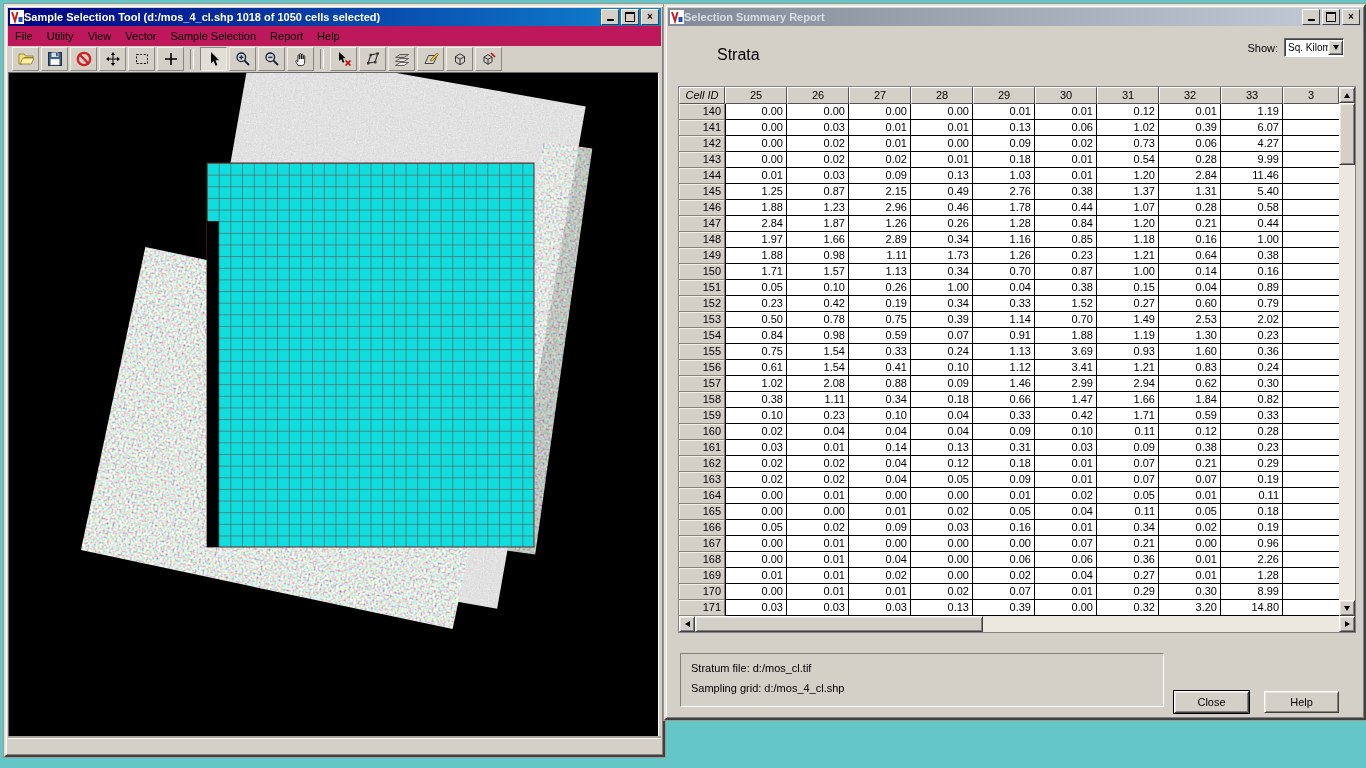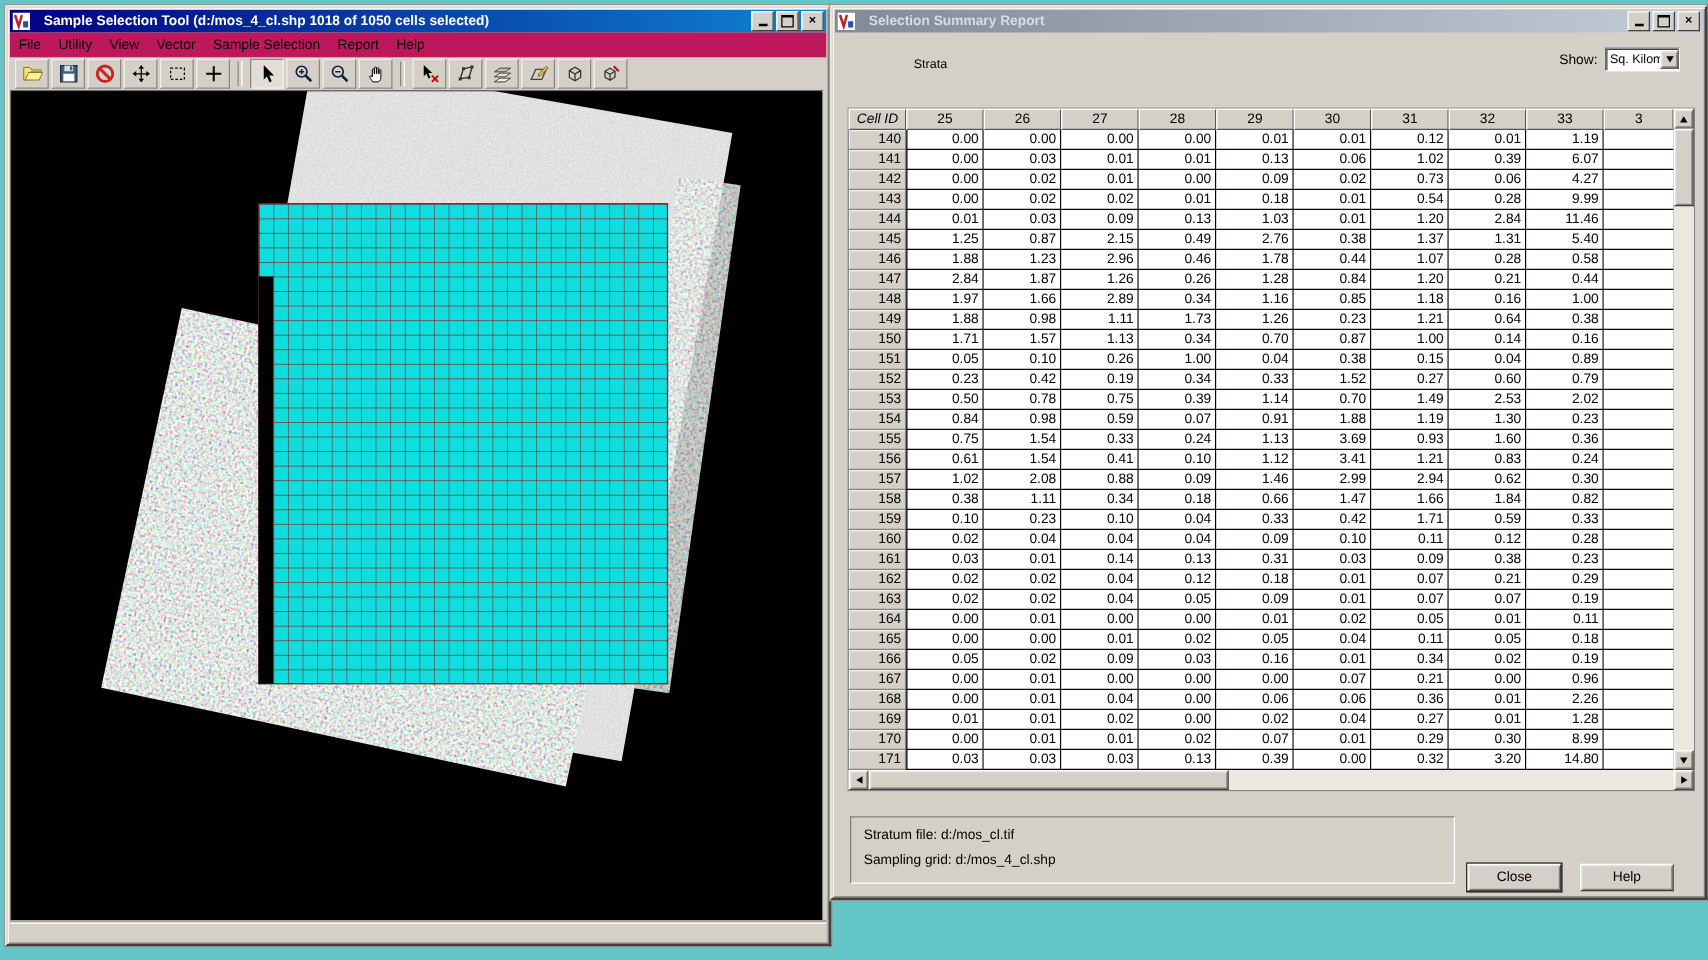--- a/index.html
+++ b/index.html
@@ -4,21 +4,21 @@
 <style>
   html,body{margin:0;padding:0;width:1366px;height:768px;overflow:hidden;
     font-family:"Liberation Sans",sans-serif;background:#64c6c6;}
   .desktop{position:absolute;inset:0;background:#64c6c6;}
   .win{position:absolute;background:#d4d0c8;border:2px solid;
     border-color:#e8e4dc #404040 #404040 #e8e4dc;
     box-shadow:inset 1px 1px 0 #fff,inset -1px -1px 0 #808080,0 0 0 1px #9c9890;}
   .left-win{left:4px;top:4px;width:657px;height:749px;}
   .right-win{left:664px;top:4px;width:698px;height:712px;}
   .titlebar{position:absolute;left:2px;top:2px;right:2px;height:18px;display:flex;
-    align-items:center;gap:11px;padding:0 2px;box-sizing:border-box;}
+    align-items:center;gap:0;padding:0 2px;box-sizing:border-box;}
   .titlebar.active{background:linear-gradient(90deg,#000080,#1084d0);}
   .titlebar.inactive{background:linear-gradient(90deg,#828a98,#c4ccd8);}
   .title-text{flex:1;font-size:11px;font-weight:bold;color:#fff;white-space:nowrap;
     overflow:hidden;}
   .titlebar.inactive .title-text{color:#d8dce4;}
   .app-icon{width:14px;height:14px;display:inline-block;flex:none;}
   .winbtns{display:flex;gap:2px;flex:none;align-items:center;}
   .wbtn{width:16px;height:14px;background:#d4d0c8;border:1px solid;
     border-color:#fff #404040 #404040 #fff;display:flex;align-items:center;
     justify-content:center;font-size:10px;font-weight:bold;color:#000;line-height:1;}
@@ -33,21 +33,21 @@
     background:#d4d0c8;border:1px solid;border-color:#f2efe9 #8a8782 #8a8782 #f2efe9;}
   .tbtn.pressed{border-color:#8a8782 #f2efe9 #f2efe9 #8a8782;background:#e2ded6;}
   .tbtn svg{width:18px;height:18px;}
   .tsep{width:2px;height:20px;margin:0 4px;border-left:1px solid #8a8782;
     border-right:1px solid #fff;}
   .canvas{position:absolute;left:2px;top:66px;width:649px;height:663px;
     border:1px solid;border-color:#6a6a6a #fff #fff #6a6a6a;background:#000;}
   .statusbar{position:absolute;left:2px;bottom:2px;right:2px;height:14px;
     background:#d4d0c8;border-top:1px solid #fff;box-shadow:0 -2px 0 #a8a49c;}
   
-  .strata{position:absolute;left:65px;top:40px;font-size:10px;color:#000;}
+  .strata{position:absolute;left:51px;top:40px;font-size:16px;color:#000;}
   .showgrp{position:absolute;top:32px;right:20px;display:flex;align-items:center;gap:6px;}
   .showgrp span.lbl{font-size:11px;}
   .combo{width:60px;height:19px;background:#fff;border:1px solid;
     border-color:#6a6a6a #fff #fff #6a6a6a;box-shadow:inset 1px 1px 0 #404040;
     display:flex;align-items:center;box-sizing:border-box;}
   .combo-val{flex:1;font-size:10px;padding-left:3px;white-space:nowrap;overflow:hidden;}
   .combo-btn{width:15px;height:15px;flex:none;display:flex;align-items:center;
     justify-content:center;}
   .btn3d{background:#d4d0c8;border:1px solid;border-color:#fff #404040 #404040 #fff;
     box-shadow:inset 1px 1px 0 #e8e4dc,inset -1px -1px 0 #808080;box-sizing:border-box;}

